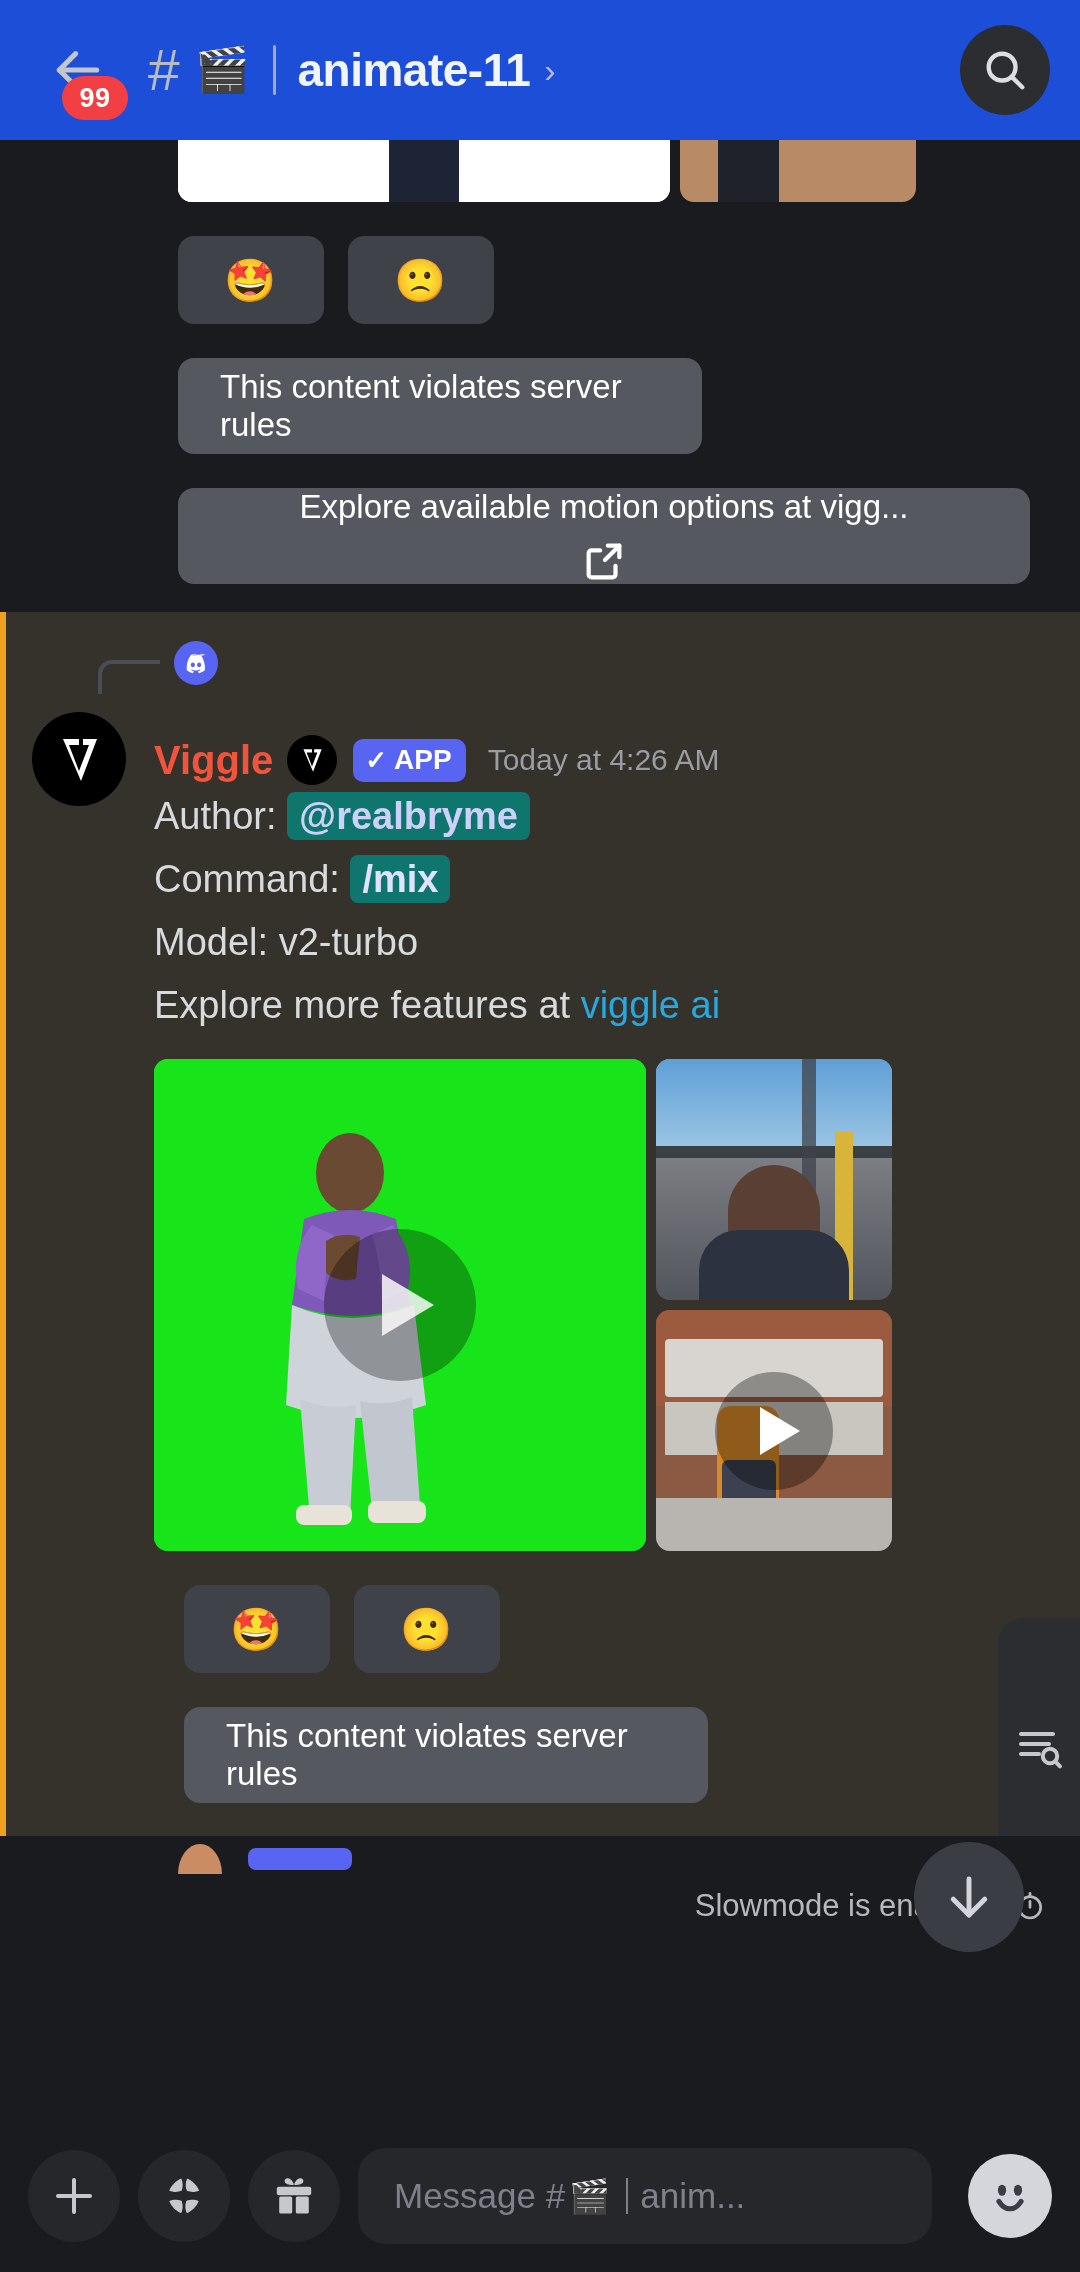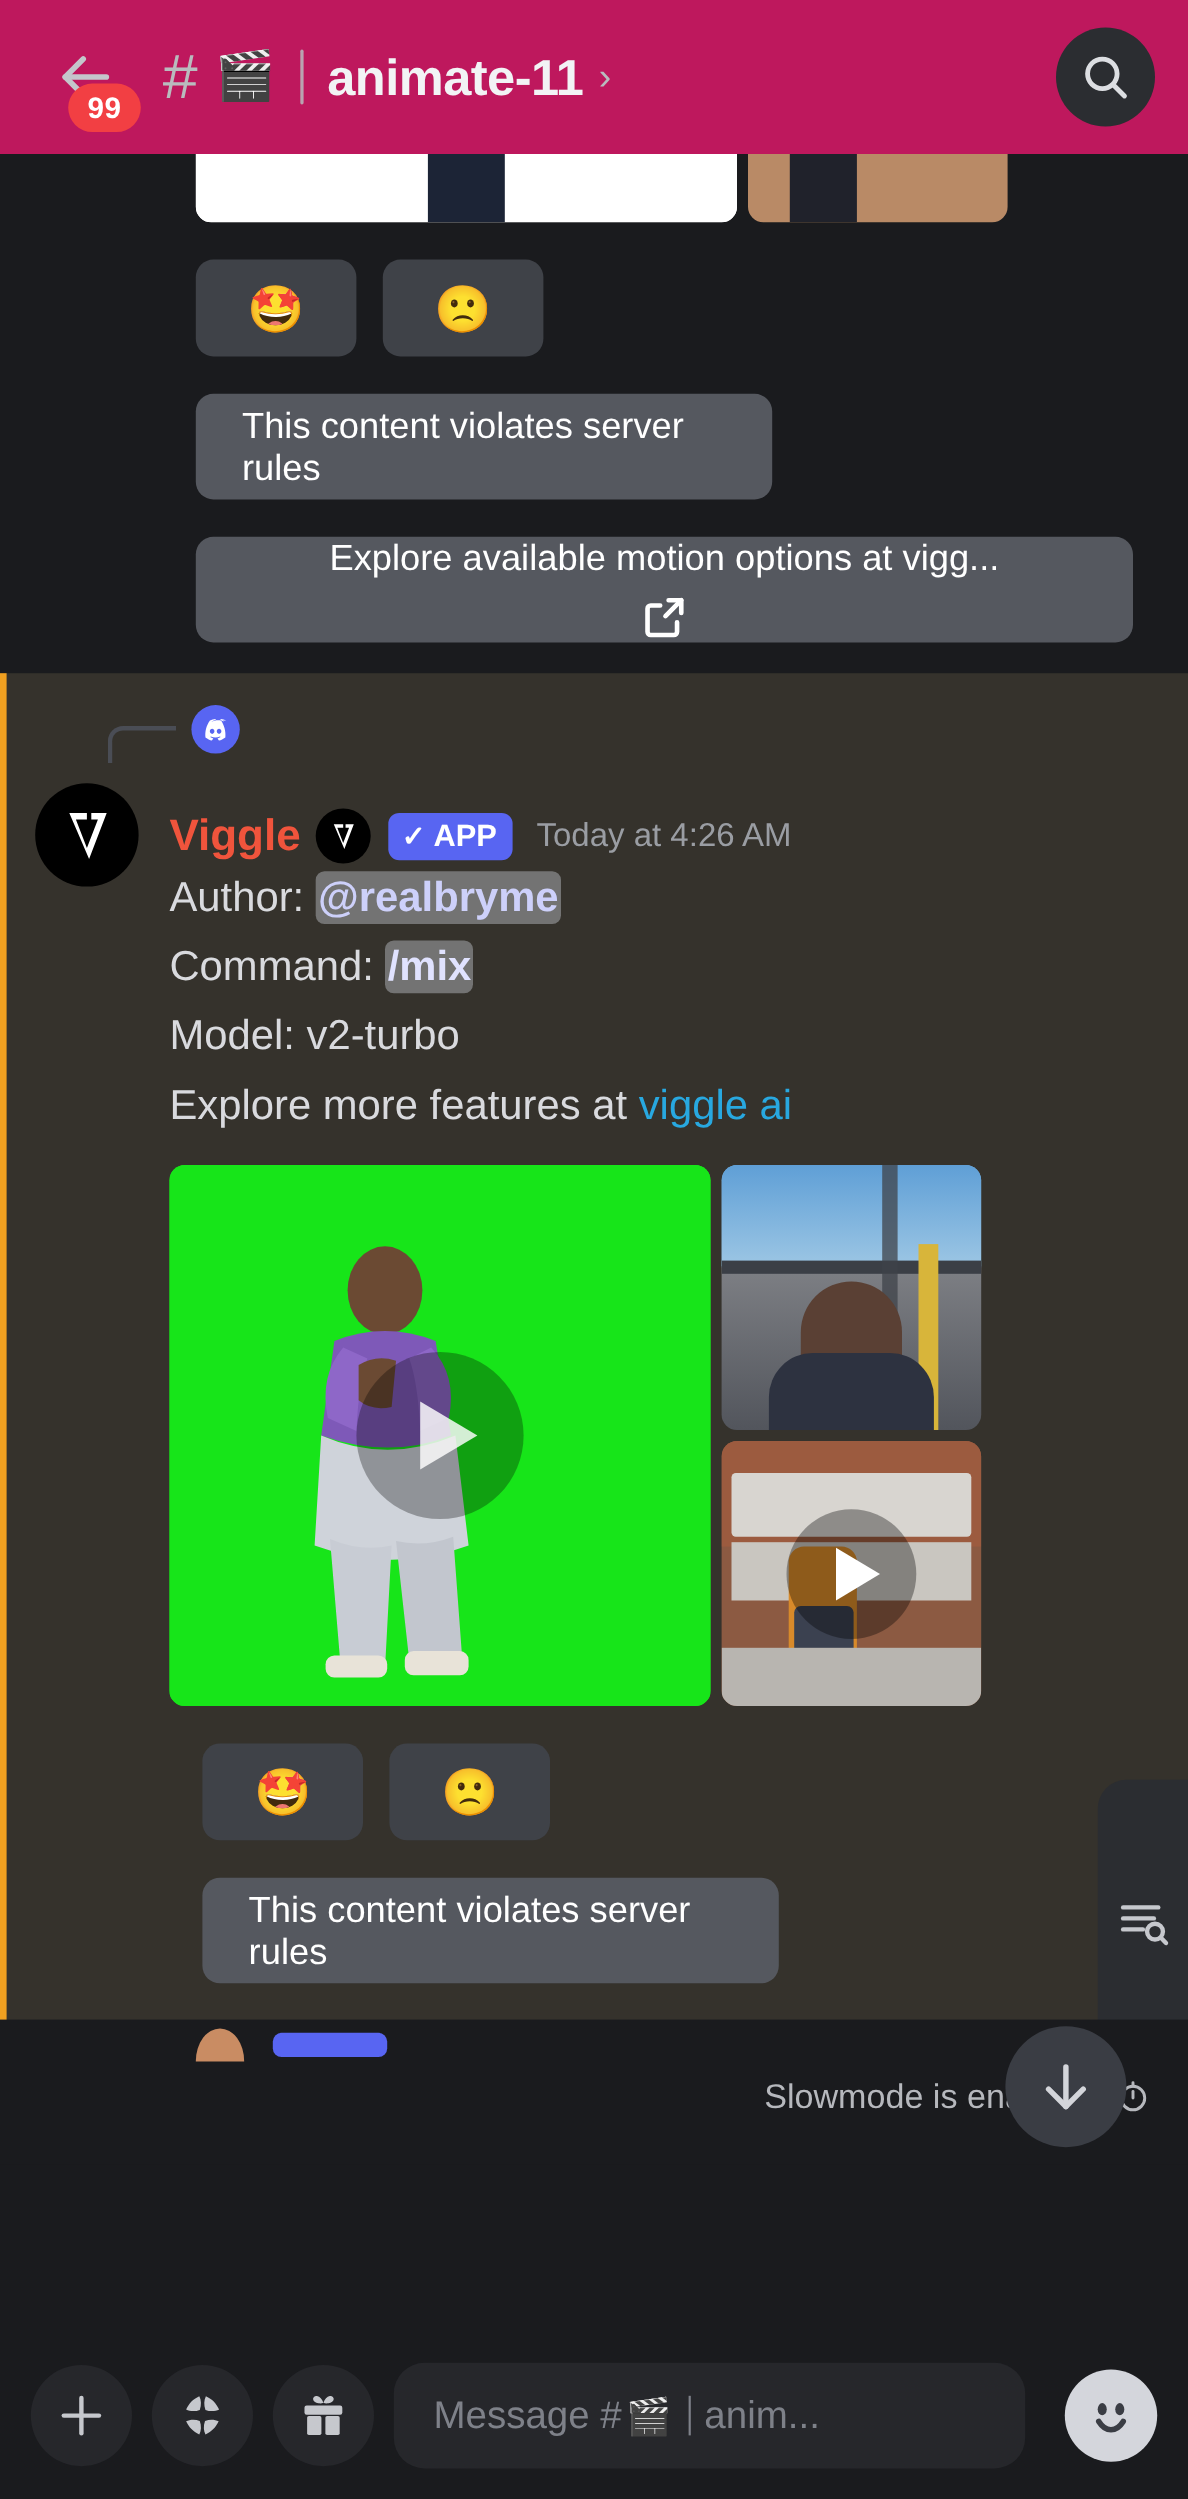--- a/index.html
+++ b/index.html
@@ -14,21 +14,21 @@
     width: 1080px; height: 2272px;
     background: #1a1b1e;
     display: flex; flex-direction: column;
   }
 
   
   .header {
     position: relative;
     height: 140px;
     flex: 0 0 140px;
-    background: #be185d;
+    background: #1d4ed8;
     display: flex;
     align-items: center;
     padding: 0 30px;
   }
   .back-wrap { position: relative; width: 96px; height: 96px; display:flex; align-items:center; justify-content:center; }
   .back-arrow { width: 56px; height: 56px; display:block; }
   .unread-badge {
     position: absolute;
     left: 32px; top: 54px;
     min-width: 66px; height: 44px;
@@ -168,22 +168,22 @@
     border-radius: 10px; padding: 7px 14px 8px 12px;
     margin-left: 16px;
     display: flex; align-items: center; gap: 7px;
     line-height: 1;
   }
   .app-check { font-size: 26px; }
   .timestamp { color: #9a9da3; font-size: 30px; margin-left: 22px; }
 
   .body-line { color: #d9dade; font-size: 38px; line-height: 63px; white-space: nowrap; }
   .mention {
-    background: #737373; color: #cdd0fa;
-    border-radius: 8px; padding: 3px 2px; font-weight: bold;
+    background: #0f766e; color: #cdd0fa;
+    border-radius: 8px; padding: 3px 12px; font-weight: bold;
   }
   .mention.cmd { color: #e0e2ff; }
   .link { color: #28a8e0; }
 
   
   .media-grid {
     display: flex; gap: 10px;
     margin-top: 22px;
   }
   .media-main {

